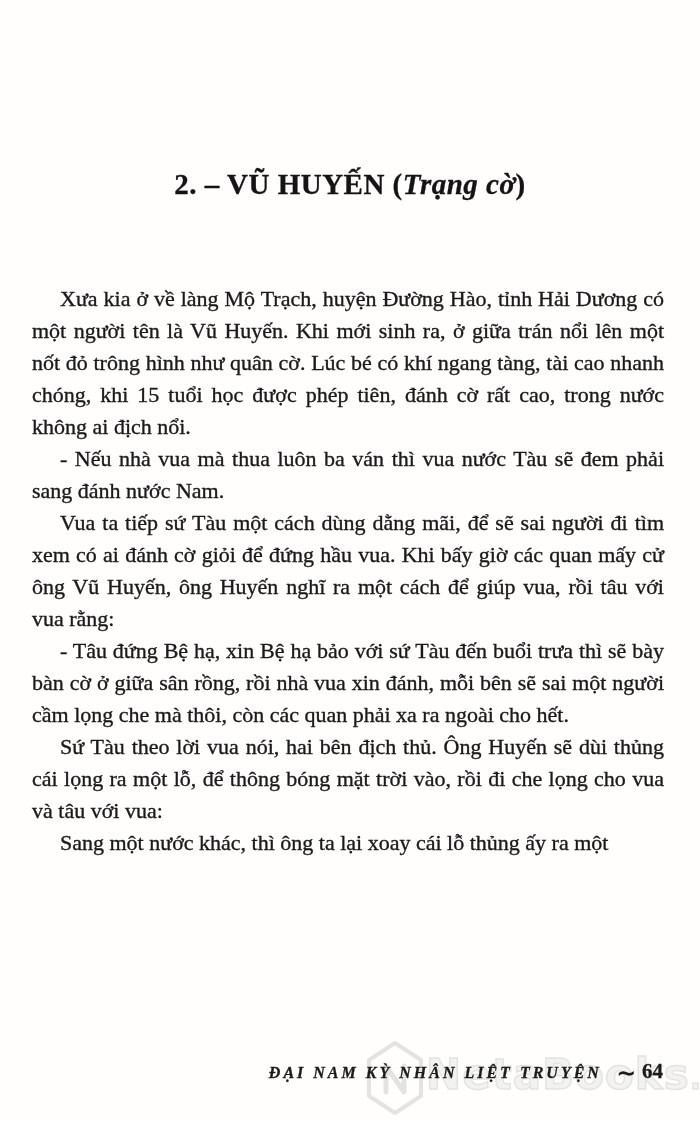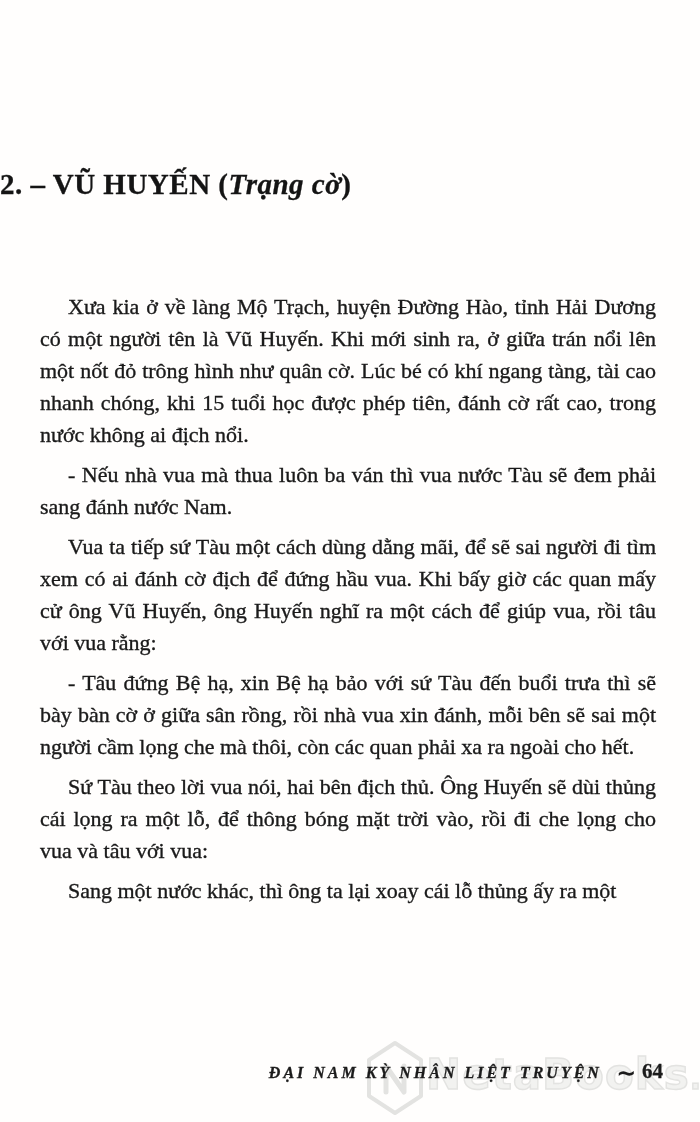--- a/index.html
+++ b/index.html
@@ -20,21 +20,21 @@
     font-family: "Liberation Serif", "DejaVu Serif", serif;
     color: #181818;
     overflow: hidden;
   }
   .chapter-title {
     position: absolute;
     top: 168px;
     left: 0;
     width: 700px;
     margin: 0;
-    text-align: left;
+    text-align: center;
     font-size: 29px;
     font-weight: bold;
     letter-spacing: 0.5px;
     color: #141414;
     -webkit-text-stroke: 0.3px #141414;
   }
   .chapter-title .title-italic {
     font-style: italic;
   }
   .body-text {
@@ -42,21 +42,21 @@
     top: 283px;
     left: 32px;
     width: 632px;
     font-size: 22px;
     line-height: 32px;
     text-align: justify;
     color: #1a1a1a;
     -webkit-text-stroke: 0.35px #1a1a1a;
   }
   .body-text p {
-    margin: 8px;
+    margin: 0;
     padding: 0;
     text-indent: 28px;
   }
   .watermark {
     position: absolute;
     left: 366px;
     top: 1040px;
     height: 80px;
     width: 334px;
     z-index: 1;
@@ -115,21 +115,21 @@
 </head>
 <body>
 
 <div class="page">
 
   <h1 class="chapter-title"><span>2. – VŨ HUYẾN (</span><span class="title-italic">Trạng cờ</span><span>)</span></h1>
 
   <div class="body-text">
     <p>Xưa kia ở về làng Mộ Trạch, huyện Đường Hào, tỉnh Hải Dương có một người tên là Vũ Huyến. Khi mới sinh ra, ở giữa trán nổi lên một nốt đỏ trông hình như quân cờ. Lúc bé có khí ngang tàng, tài cao nhanh chóng, khi 15 tuổi học được phép tiên, đánh cờ rất cao, trong nước không ai địch nổi.</p>
     <p>- Nếu nhà vua mà thua luôn ba ván thì vua nước Tàu sẽ đem phải sang đánh nước Nam.</p>
-    <p>Vua ta tiếp sứ Tàu một cách dùng dằng mãi, để sẽ sai người đi tìm xem có ai đánh cờ địch để đứng hầu vua. Khi bấy giờ các quan mấy cử ông Vũ Huyến, ông Huyến nghĩ ra một cách để giúp vua, rồi tâu với vua rằng:</p>
+    <p>Vua ta tiếp sứ Tàu một cách dùng dằng mãi, để sẽ sai người đi tìm xem có ai đánh cờ giỏi để đứng hầu vua. Khi bấy giờ các quan mấy cử ông Vũ Huyến, ông Huyến nghĩ ra một cách để giúp vua, rồi tâu với vua rằng:</p>
     <p>- Tâu đứng Bệ hạ, xin Bệ hạ bảo với sứ Tàu đến buổi trưa thì sẽ bày bàn cờ ở giữa sân rồng, rồi nhà vua xin đánh, mỗi bên sẽ sai một người cầm lọng che mà thôi, còn các quan phải xa ra ngoài cho hết.</p>
     <p>Sứ Tàu theo lời vua nói, hai bên địch thủ. Ông Huyến sẽ dùi thủng cái lọng ra một lỗ, để thông bóng mặt trời vào, rồi đi che lọng cho vua và tâu với vua:</p>
     <p>Sang một nước khác, thì ông ta lại xoay cái lỗ thủng ấy ra một</p>
   </div>
 
   <div class="watermark">
     <svg class="hex-logo" width="58" height="76" viewBox="0 0 58 76" fill="none" xmlns="http://www.w3.org/2000/svg">
       <polygon points="29,3 55,20 55,56 29,73 3,56 3,20" stroke="#e3e3e1" stroke-width="4" fill="none" stroke-linejoin="round"></polygon>
       <polyline points="20,52 20,26 38,52 38,26" stroke="#e3e3e1" stroke-width="5" fill="none" stroke-linecap="round" stroke-linejoin="round"></polyline>
     </svg>

